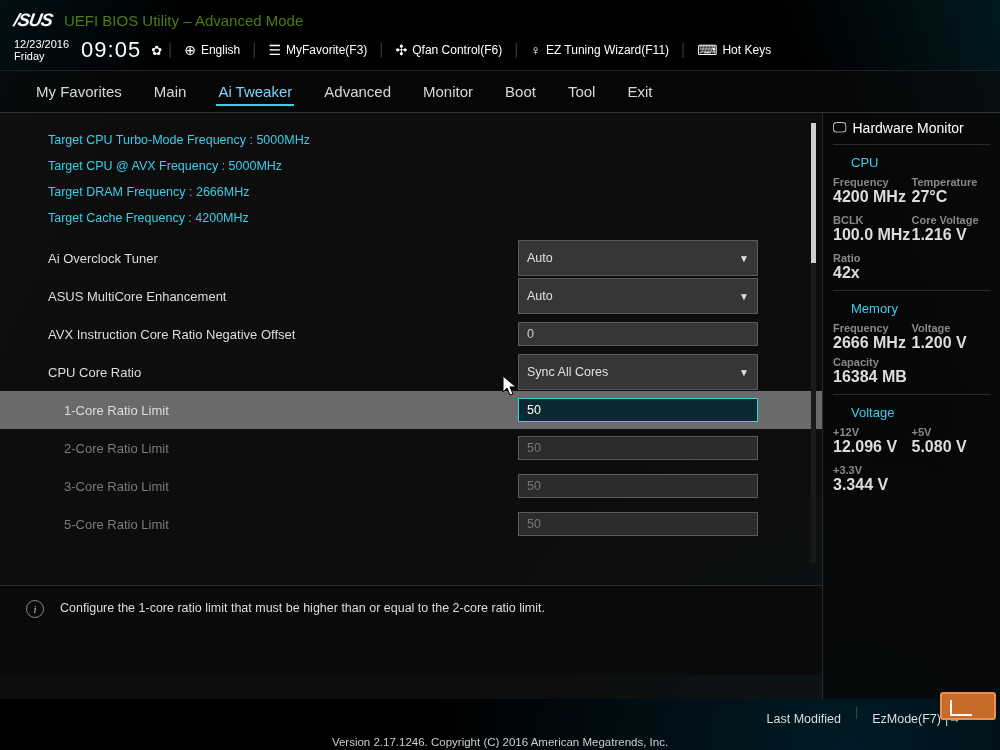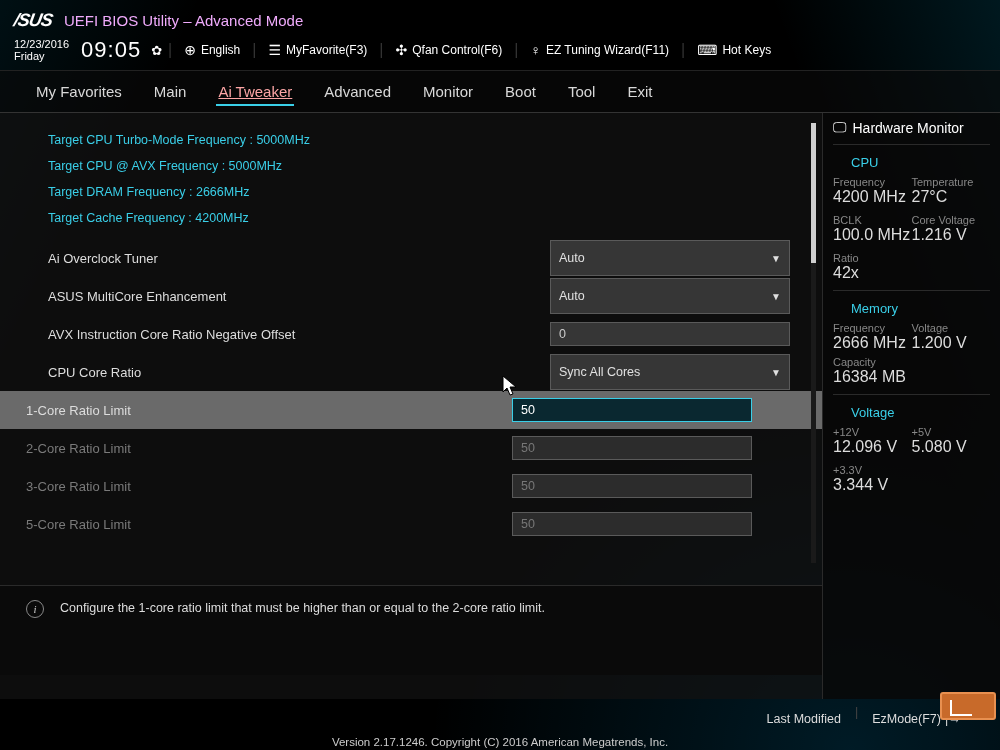--- a/index.html
+++ b/index.html
@@ -33,21 +33,21 @@
   .logo {
     font-style: italic;
     font-weight: 900;
     font-size: 18px;
     letter-spacing: -1px;
     color: #fff;
     transform: skewX(-10deg);
   }
   .title {
     font-size: 15px;
-    color: #f0abfc;
+    color: #4d7c0f;
     margin-left: 4px;
   }
 
   
   .header2 {
     position: relative;
     display: flex; align-items: center;
     padding: 0 14px 6px 14px;
     gap: 4px;
     height: 34px;
@@ -76,23 +76,22 @@
     border-top: 1px solid #222;
     background: rgba(10,10,10,0.6);
   }
   .tab {
     font-size: 15px;
     color: #d8d8d8;
     cursor: pointer;
     padding: 4px 2px;
   }
   .tab.active {
-    color: #fca5a5;
+    color: #7dd3fc;
     border-bottom: 2px solid #3acfe8;
-    text-decoration: underline;
   }
 
   
   .main-wrap {
     display: flex;
     height: 586px;
     position: relative;
   }
   .settings-panel {
     flex: 1;
@@ -108,23 +107,22 @@
     color: #3acfe8;
     font-size: 12.5px;
     padding: 6px 0;
   }
 
   .setting-row {
     display: flex;
     align-items: center;
     padding: 7px 0 7px 48px;
     height: 38px;
-    gap: 32px;
-  }
-  .setting-row.indent { padding-left: 26px; }
+  }
+  .setting-row.indent { padding-left: 64px; }
   .setting-row.selected {
     background: #6a6a6a;
   }
   .setting-label {
     flex: 0 0 470px;
     font-size: 13px;
     color: #ddd;
   }
   .setting-row.indent .setting-label { flex: 0 0 454px; }
   .setting-row.disabled .setting-label { color: #7a7a7a; }
@@ -216,21 +214,21 @@
   }
   .hw-section {
     color: #3acfe8;
     font-size: 13px;
     margin: 10px 0 6px 18px;
   }
   .hw-row {
     display: flex;
     margin-bottom: 4px;
   }
-  .hw-cell { flex: 1; }
+  .hw-cell { flex: 1; font-weight: bold; }
   .hw-label { color: #888; font-size: 11px; }
   .hw-val { color: #ddd; font-size: 16px; }
   .hw-hr { border: none; border-top: 1px solid #2a2a2a; margin: 8px 0; }
 
   
   .footer {
     position: absolute;
     left: 0; right: 0; bottom: 0;
     height: 62px;
   }

